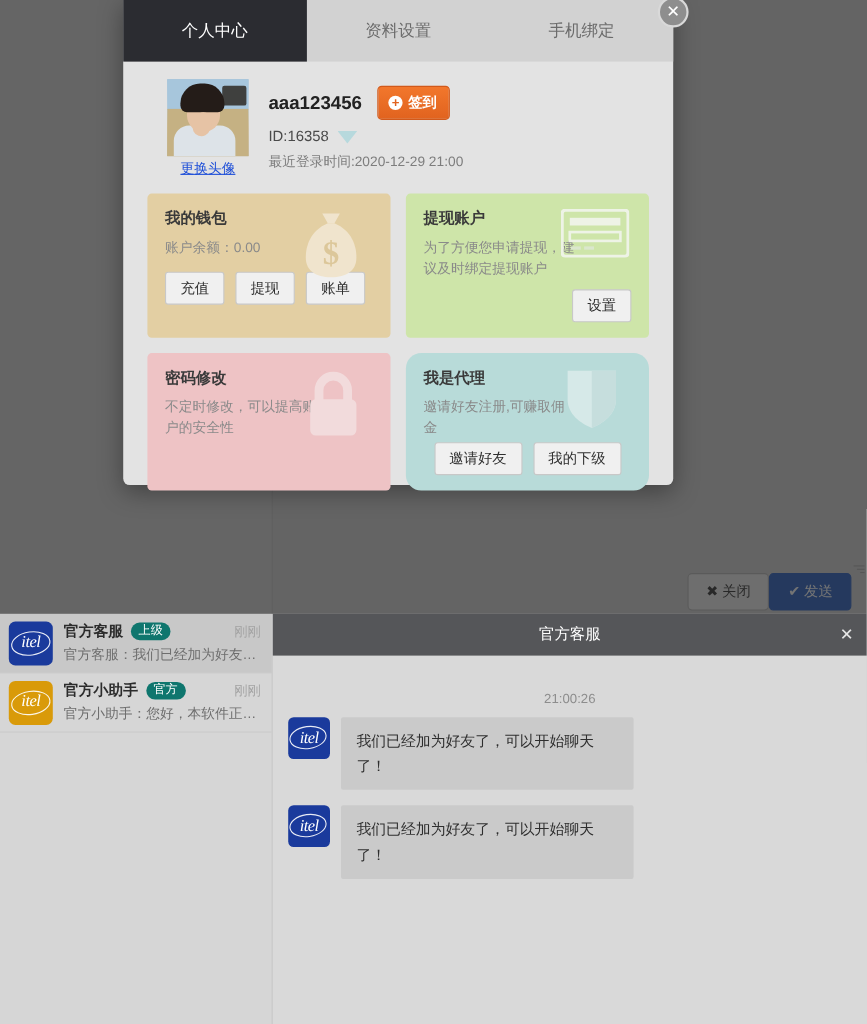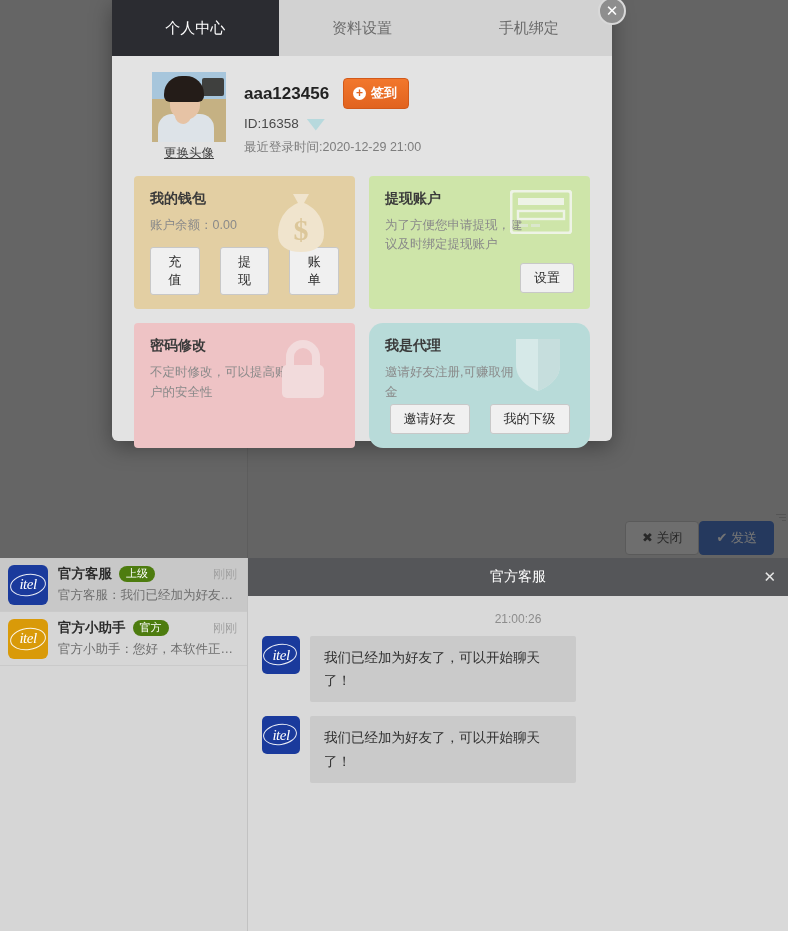--- a/index.html
+++ b/index.html
@@ -47,21 +47,21 @@
     position: absolute; left: 2px; top: 9px; width: 36px; height: 22px;
     border: 1.6px solid rgba(255,255,255,0.9); border-radius: 50%;
     transform: rotate(-8deg); z-index: 1;
   }
   .chat-body { flex: 1 1 auto; min-width: 0; }
   .chat-row1 { display: flex; align-items: center; gap: 7px; }
   .chat-name { font-size: 13.5px; font-weight: bold; color: #2c2c2c; white-space: nowrap; }
   .chat-tag {
     font-size: 11px; color: #fff; border-radius: 9px;
     padding: 1px 7px 2px 7px; line-height: 1.2;
-    background: #4d7c0f; white-space: nowrap;
+    background: #0f766e; white-space: nowrap;
   }
   .chat-time { margin-left: auto; font-size: 12px; color: #a3a3a3; white-space: nowrap; padding-right: 2px; }
   .chat-snippet {
     font-size: 12.5px; color: #6e6e6e; margin-top: 4px;
     white-space: nowrap; overflow: hidden; text-overflow: ellipsis;
     max-width: 175px;
   }
 
   
   .chat-panel {
@@ -70,21 +70,21 @@
   }
   .chat-header {
     height: 38px; background: #555659; color: #fff;
     display: flex; align-items: center; justify-content: center;
     position: relative; font-size: 14px;
   }
   .chat-header-close {
     position: absolute; right: 12px; top: 50%; transform: translateY(-50%);
     font-size: 15px; font-weight: bold; color: #e6e6e6; cursor: pointer;
   }
-  .chat-body-area { padding: 12px 14px; }
+  .chat-body-area { padding: 28px 14px; }
   .chat-timestamp { text-align: center; font-size: 12px; color: #8d8d8d; margin: 4px 0 10px; }
   .msg-row { display: flex; gap: 10px; margin-bottom: 14px; align-items: flex-start; }
   .msg-avatar {
     width: 38px; height: 38px; border-radius: 5px; background: #1a3a9c;
     display: flex; align-items: center; justify-content: center; flex: 0 0 auto;
     position: relative; overflow: hidden;
   }
   .msg-bubble {
     background: #cacaca; border-radius: 2px; padding: 10px 14px;
     font-size: 13.5px; color: #2e2e2e; line-height: 1.72; max-width: 266px;
@@ -162,21 +162,21 @@
     background: #dde3e8; border-radius: 14px 14px 0 0;
   }
   .av-arm {
     position: absolute; left: 24px; top: 30px; width: 16px; height: 22px;
     background: #e6c3a5; border-radius: 8px; transform: rotate(18deg);
   }
   .av-dark {
     position: absolute; right: 2px; top: 6px; width: 22px; height: 18px;
     background: #2d2822; border-radius: 2px; opacity: .85;
   }
-  .avatar-link { display: block; margin-top: 3px; font-size: 12.5px; color: #404040; text-decoration: underline; cursor: pointer; }
+  .avatar-link { display: block; margin-top: 3px; font-size: 12.5px; color: #1d4ed8; text-decoration: underline; cursor: pointer; }
   .profile-info { padding-top: 6px; }
   .pi-row1 { display: flex; align-items: center; gap: 14px; }
   .username { font-size: 17px; font-weight: bold; color: #222; }
   .signin-btn {
     background: linear-gradient(#f2772c, #e1631f); border: 1px solid #d2591a;
     border-radius: 4px; color: #fff; font-size: 13px; font-weight: bold;
     padding: 5px 11px 6px 9px; cursor: pointer;
     display: inline-flex; align-items: center; gap: 5px;
   }
   .signin-plus {
@@ -193,21 +193,21 @@
 
   
   .cards { display: grid; grid-template-columns: 1fr 1fr; gap: 14px; }
   .card { border-radius: 4px; padding: 14px 16px 14px 16px; position: relative; min-height: 118px; }
   .card.wallet   { background: #e3cfa3; }
   .card.withdraw { background: #cee5a9; }
   .card.password { background: #eec3c5; }
   .card.agent    { background: #b8dbd9; border-radius: 14px; }
   .card-title { font-size: 14px; font-weight: bold; color: #3a3a3a; }
   .card-desc { font-size: 12.5px; color: #8a8a8a; margin-top: 8px; line-height: 1.55; max-width: 140px; }
-  .card-actions { display: flex; gap: 20px; margin-top: 12px; }
+  .card-actions { display: flex; gap: 10px; margin-top: 12px; }
   .card-btn {
     background: #f0f0f0; border: 1px solid #c8c8c8; border-radius: 3px;
     font-size: 13px; color: #2f2f2f; padding: 5px 13px; cursor: pointer;
   }
   .card-actions.right { justify-content: flex-end; margin-top: 8px; }
   .card-actions.center-agent { justify-content: center; margin-top: 2px; }
 
   
   .card-icon { position: absolute; pointer-events: none; }
   .ic-moneybag { right: 26px; top: 16px; width: 56px; height: 62px; }

